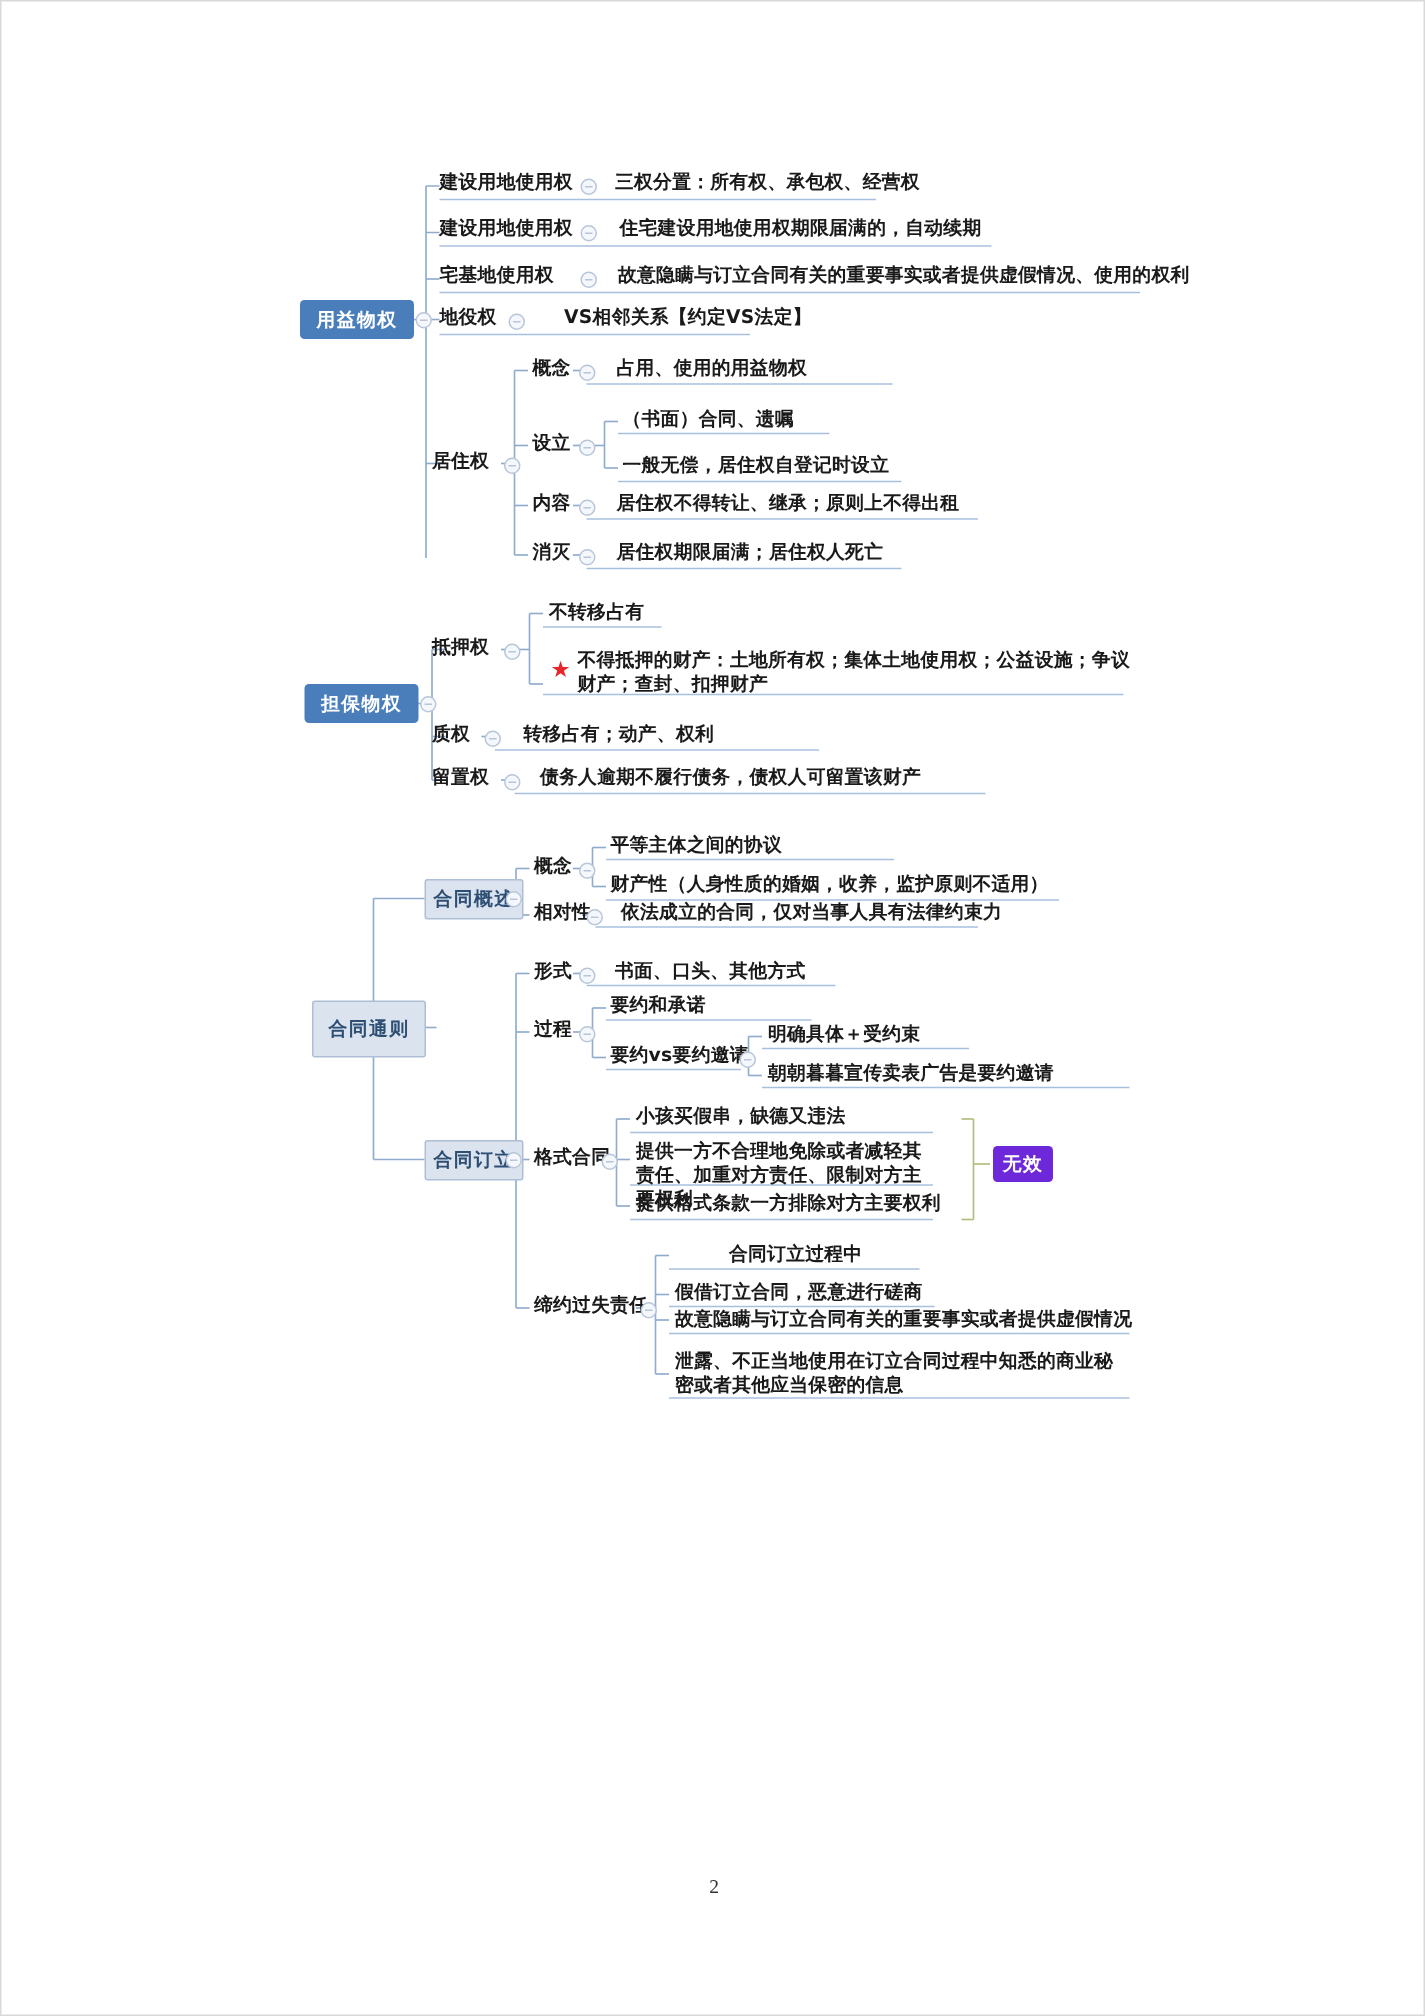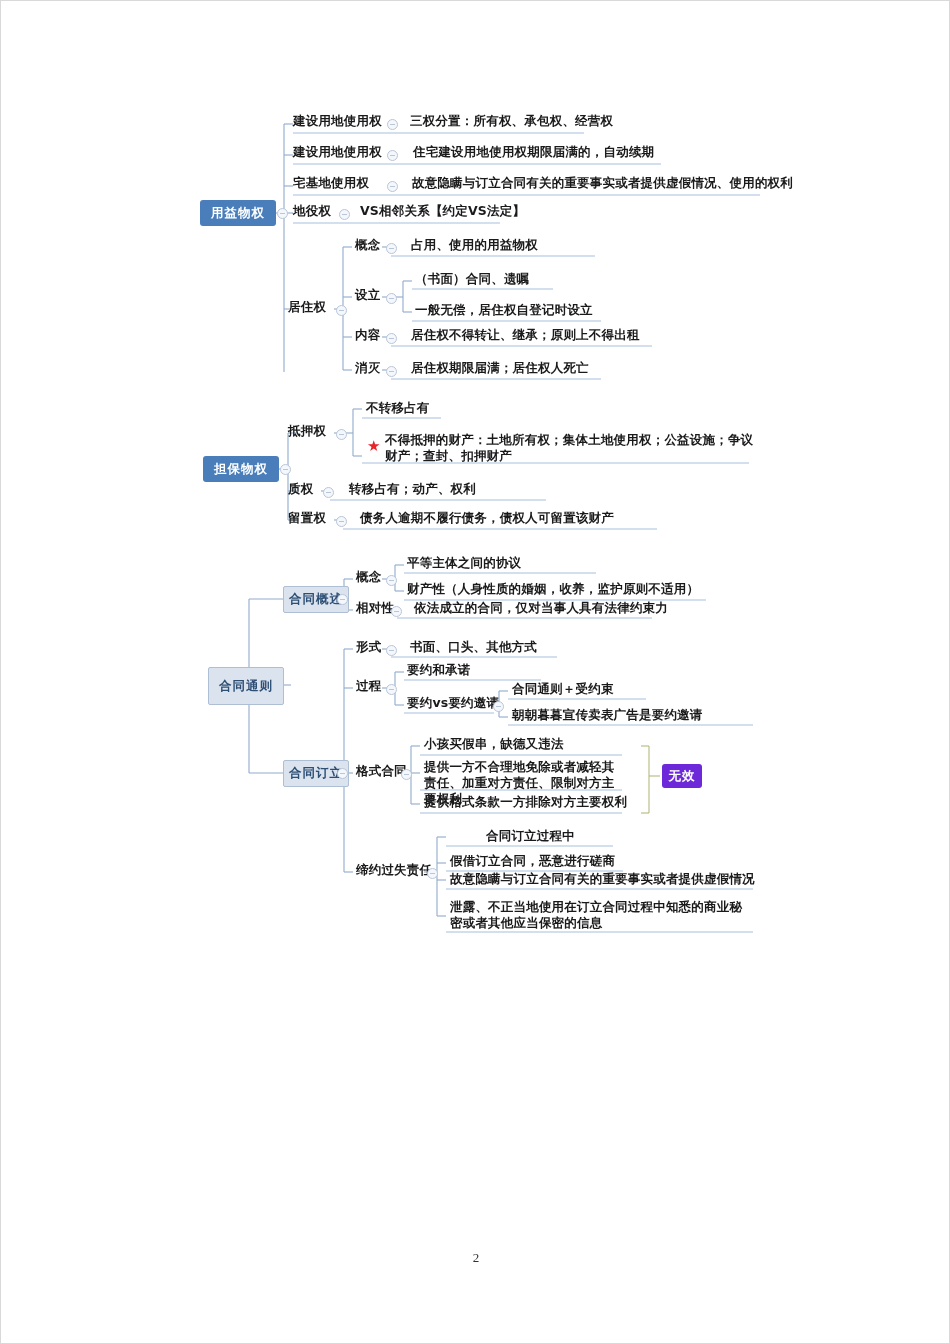--- a/index.html
+++ b/index.html
@@ -246,21 +246,21 @@
   <div class="txt" style="left:292px;top:143px;">建设用地使用权</div>
   <div class="handle" style="left:386px;top:149px;"></div>
   <div class="txt" style="left:412px;top:143px;">住宅建设用地使用权期限届满的，自动续期</div>
 
   <div class="txt" style="left:292px;top:174px;font-family:Liberation Serif, serif;">宅基地使用权</div>
   <div class="handle" style="left:386px;top:180px;"></div>
   <div class="txt" style="left:411px;top:174px;">故意隐瞒与订立合同有关的重要事实或者提供虚假情况、使用的权利</div>
 
   <div class="txt" style="left:292px;top:202px;">地役权</div>
   <div class="handle" style="left:338px;top:208px;"></div>
-  <div class="txt" style="left:359px;top:202px;">VS相邻关系【约定VS法定】</div>
+  <div class="txt" style="left:375px;top:202px;">VS相邻关系【约定VS法定】</div>
 
   <div class="txt" style="left:287px;top:298px;">居住权</div>
   <div class="handle" style="left:335px;top:304px;"></div>
 
   <div class="txt" style="left:354px;top:236px;">概念</div>
   <div class="handle" style="left:385px;top:242px;"></div>
   <div class="txt" style="left:410px;top:236px;">占用、使用的用益物权</div>
 
   <div class="txt" style="left:354px;top:286px;">设立</div>
   <div class="handle" style="left:385px;top:292px;"></div>
@@ -312,21 +312,21 @@
   <div class="txt" style="left:355px;top:638px;">形式</div>
   <div class="handle" style="left:385px;top:644px;"></div>
   <div class="txt" style="left:409px;top:638px;">书面、口头、其他方式</div>
 
   <div class="txt" style="left:355px;top:677px;">过程</div>
   <div class="handle" style="left:385px;top:683px;"></div>
   <div class="txt" style="left:406px;top:661px;">要约和承诺</div>
 
   <div class="txt" style="left:406px;top:694px;">要约vs要约邀请</div>
   <div class="handle" style="left:492px;top:700px;"></div>
-  <div class="txt" style="left:511px;top:680px;">合同通则＋受约束</div>
+  <div class="txt" style="left:511px;top:680px;">明确具体＋受约束</div>
   <div class="txt" style="left:511px;top:706px;">朝朝暮暮宣传卖表广告是要约邀请</div>
 
   <div class="txt" style="left:355px;top:762px;">格式合同</div>
   <div class="handle" style="left:400px;top:768px;"></div>
   <div class="txt" style="left:423px;top:735px;">小孩买假串，缺德又违法</div>
   <div class="txt wrap" style="left:423px;top:758px;width:200px;">提供一方不合理地免除或者减轻其责任、加重对方责任、限制对方主要权利</div>
   <div class="txt" style="left:423px;top:793px;">提供格式条款一方排除对方主要权利</div>
   <div class="pill-green" style="left:661px;top:763px;width:40px;height:24px;">无效</div>
 
   <div class="txt" style="left:355px;top:861px;">缔约过失责任</div>

